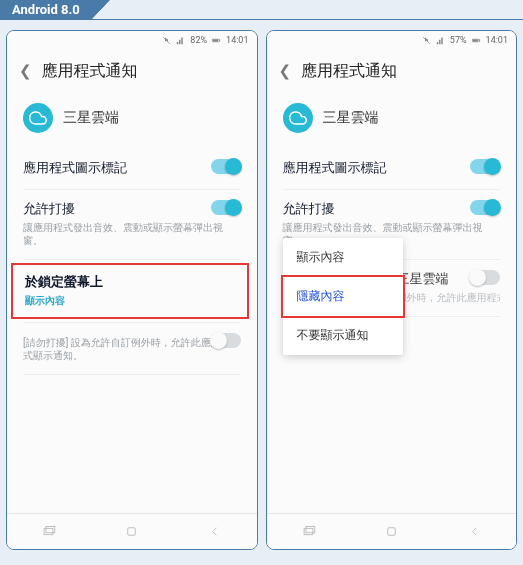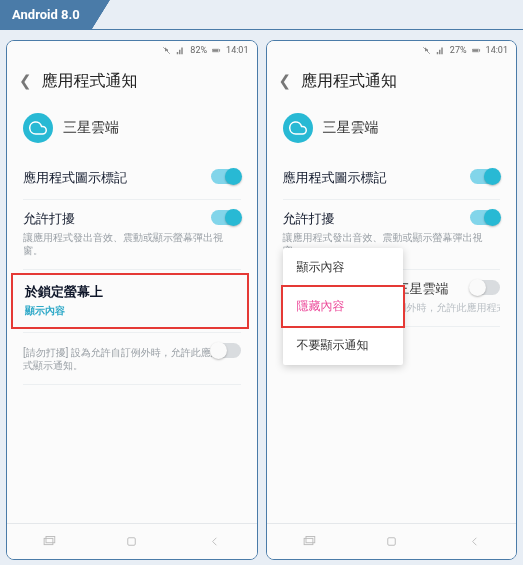--- a/index.html
+++ b/index.html
@@ -1,17 +1,17 @@
 <!DOCTYPE html>
 <html><head>
   <meta charset="utf-8">
   <style>
     * { box-sizing: border-box; margin: 0; padding: 0; }
     body { background: #e8eef5; font-family: -apple-system, "Segoe UI", Roboto, sans-serif; width: 523px; }
-    .tab-header { display: flex; align-items: stretch; height: 30px; background: #e8eef5; border-bottom: 1px solid #4a7ba8; }
+    .tab-header { display: flex; align-items: stretch; height: 20px; background: #e8eef5; border-bottom: 1px solid #4a7ba8; }
     .tab-label { background: #4a7ba8; color: #fff; font-size: 13px; font-weight: bold; padding: 4px 12px; display: flex; align-items: center; }
     .tab-slant { width: 18px; background: linear-gradient(to right bottom, #4a7ba8 49%, transparent 51%); }
     .phones { display: flex; gap: 8px; padding: 10px 6px 6px; }
     .phone { flex: 1; border: 1.5px solid #4a7ba8; border-radius: 8px; background: #fbfbfb; display: flex; flex-direction: column; height: 520px; overflow: hidden; }
     .status-bar { display: flex; justify-content: flex-end; align-items: center; gap: 5px; padding: 2px 8px; height: 18px; font-size: 9px; color: #666; background: #fbfbfb; }
     .status-bar svg { width: 9px; height: 9px; }
     .app-bar { display: flex; align-items: center; padding: 8px 12px; height: 44px; }
     .back-chevron { color: #777; font-size: 15px; margin-right: 10px; }
     .app-title { font-size: 16px; color: #222; font-weight: 500; }
     .content { flex: 1; background: #fbfbfb; overflow: hidden; position: relative; }
@@ -29,21 +29,21 @@
     .toggle.off { background: #d9dcdf; }
     .toggle::after { content: ""; position: absolute; top: -1px; width: 17px; height: 17px; border-radius: 50%; box-shadow: 0 1px 2px rgba(0,0,0,0.25); }
     .toggle.on::after { right: -1px; background: #28b9d4; }
     .toggle.off::after { left: -1px; background: #fafafa; }
     .highlight-box { border: 2px solid #e53935; margin: 3px 8px 3px 4px; font-weight: bold; }
     .highlight-box .row { padding: 8px 12px 10px; }
     .nav-bar { display: flex; justify-content: space-around; align-items: center; height: 36px; border-top: 1px solid #e4e7ea; color: #bbb; background: #fbfbfb; }
     .nav-bar svg { width: 15px; height: 15px; }
     .dropdown { position: absolute; left: 16px; top: 145px; width: 120px; background: #fff; box-shadow: 0 2px 8px rgba(0,0,0,0.2); border-radius: 2px; z-index: 5; }
     .dropdown-item { padding: 11px 14px; font-size: 12px; color: #333; }
-    .dropdown-item.highlighted { border: 2px solid #e53935; color: #ec4899; margin: -2px; }
+    .dropdown-item.highlighted { border: 2px solid #e53935; color: #1d4ed8; margin: -2px; }
     .row.masked { color: #b8bec3; }
     .row.masked .row-title { color: #333; }
     .row.masked .row-sub { color: #b8bec3; }
   </style>
 </head>
 <body>
 
 <div class="tab-header">
   <div class="tab-label">Android 8.0</div>
   <div class="tab-slant"></div>
@@ -125,21 +125,21 @@
 
   <div class="phone">
     <div class="status-bar">
       <svg viewBox="0 0 24 24" fill="#888">
           <path d="M16 9v6l-4-4-4 4V3l4 4z"></path>
           <line x1="3" y1="3" x2="21" y2="21" stroke="#888" stroke-width="2"></line>
         </svg>
       <svg viewBox="0 0 24 24" fill="#888">
           <path d="M2 22h4v-6H2zm6 0h4V10H8zm6 0h4V4h-4z"></path>
         </svg>
-      <span>27%</span>
+      <span>57%</span>
       <svg viewBox="0 0 24 12" fill="none" stroke="#888">
           <rect x="1" y="2" width="18" height="8" rx="1"></rect>
           <rect x="19" y="4" width="2" height="4" fill="#888"></rect>
           <rect x="2" y="3" width="14" height="6" fill="#888"></rect>
         </svg>
       <span>14:01</span>
     </div>
     <div class="app-bar">
       <span class="back-chevron">❮</span>
       <span class="app-title">應用程式通知</span>

